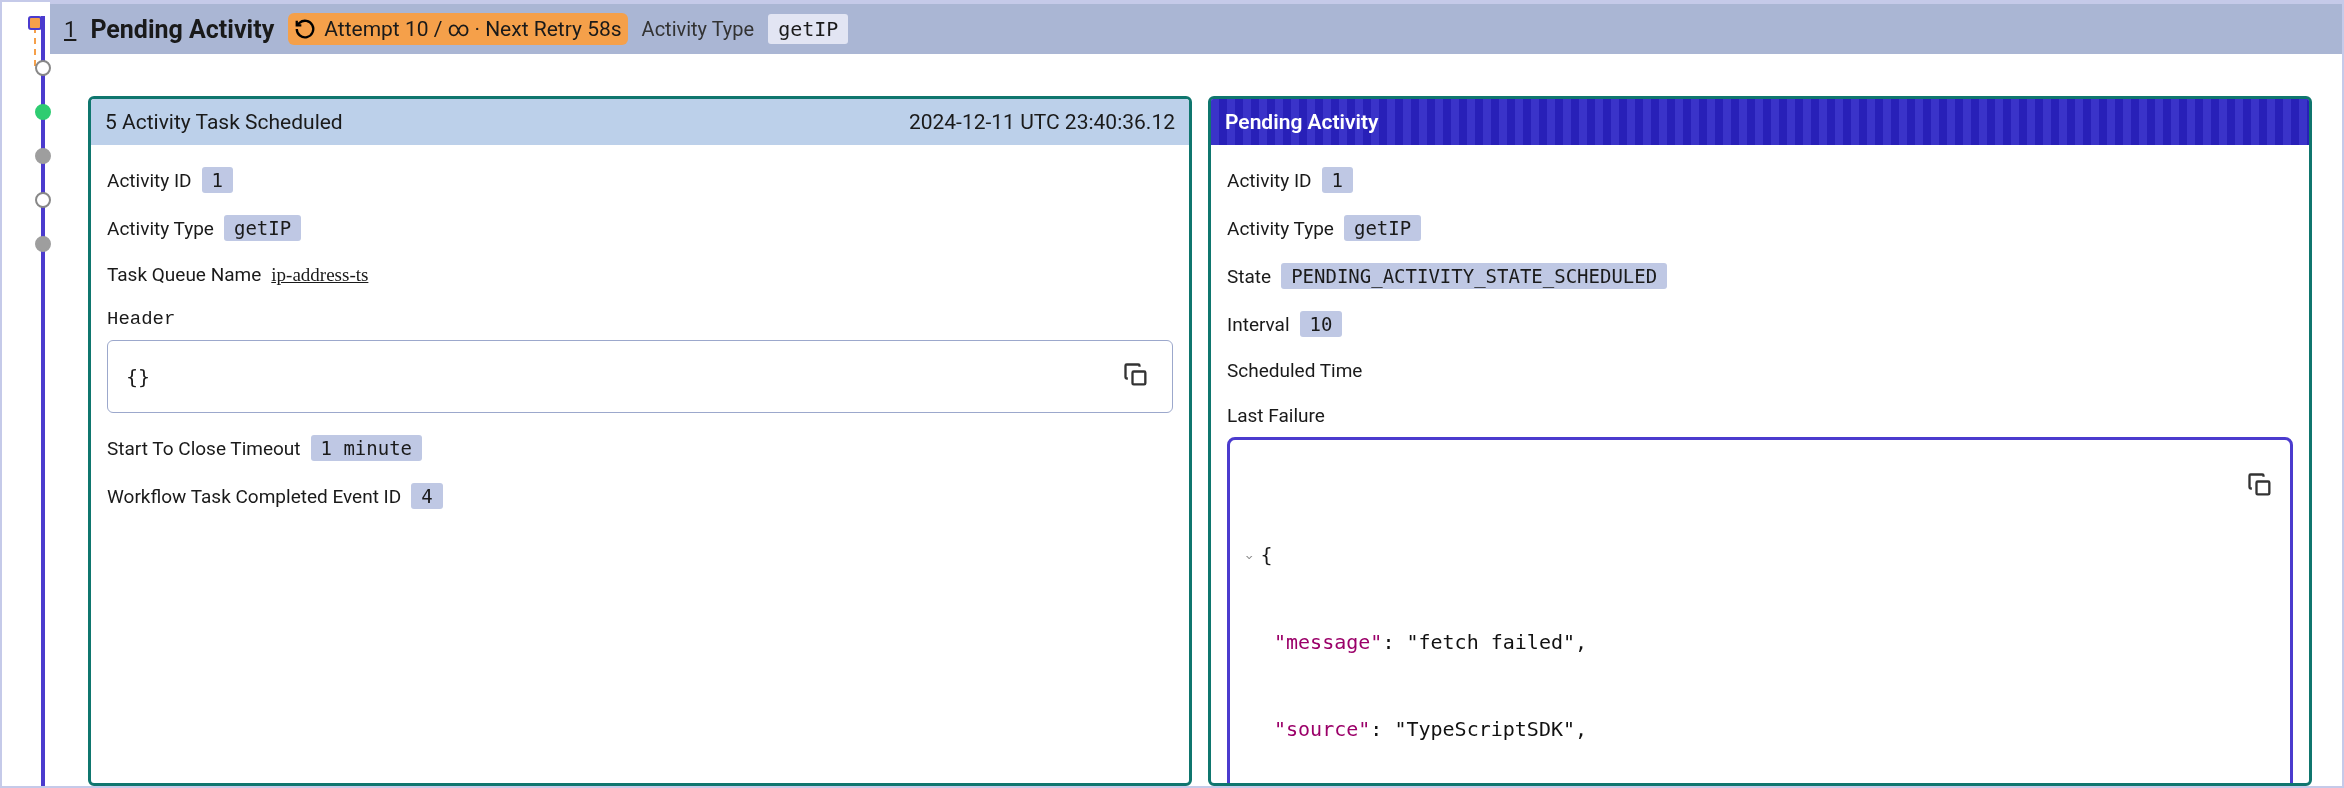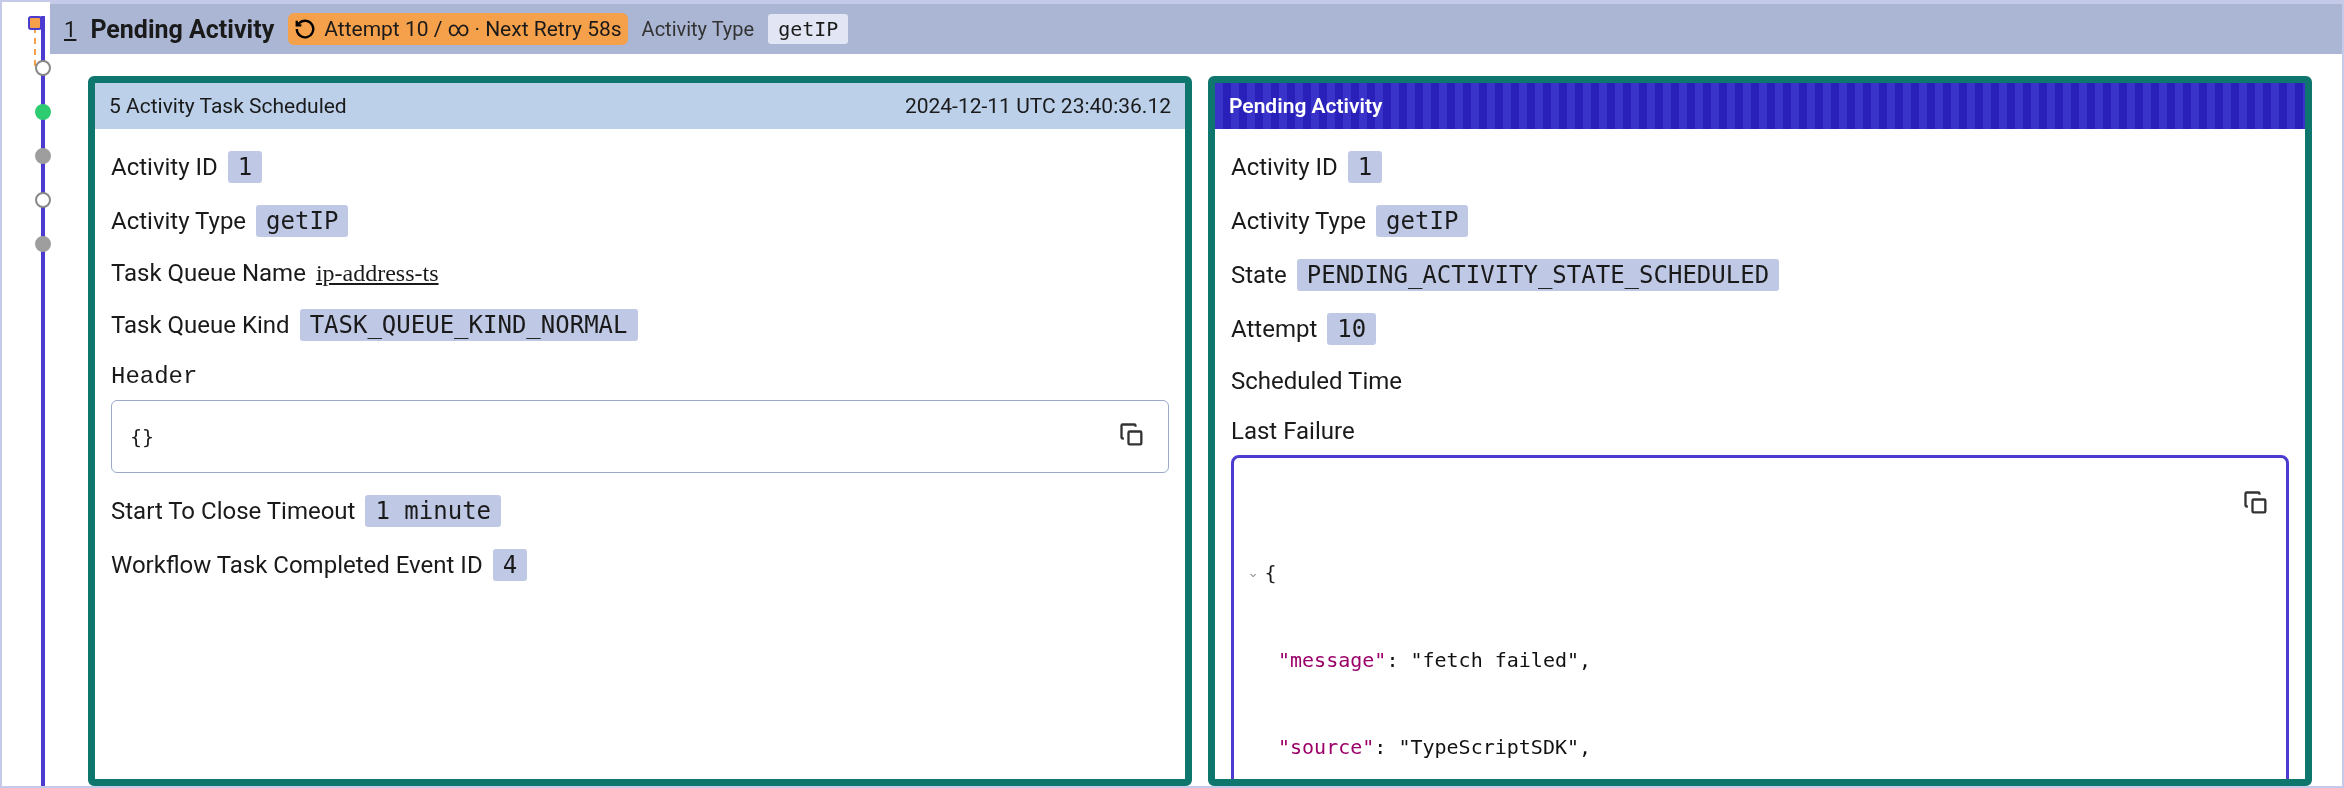--- a/index.html
+++ b/index.html
@@ -114,25 +114,26 @@
     }
     .body {
       flex: 1;
       display: flex;
       padding: 22px 30px 0 38px;
       gap: 16px;
       overflow: hidden;
     }
     .card-left, .card-right {
       flex: 1;
-      border: 7px solid #0f766e;
+      border: 3px solid #0f766e;
       border-radius: 6px;
       overflow: hidden;
       display: flex;
       flex-direction: column;
+      margin-top: 20px;
     }
     .card-header {
       height: 46px;
       display: flex;
       align-items: center;
       padding: 0 14px;
       font-size: 21px;
     }
     .card-header.blue-light {
       background: #bcd0ea;
@@ -148,21 +149,21 @@
     .card-body {
       padding: 14px 16px;
       overflow-y: auto;
       flex: 1;
     }
     .kv-row {
       display: flex;
       align-items: center;
       gap: 10px;
       margin: 8px 0 22px 0;
-      font-size: 24px;
+      font-size: 19px;
       flex-wrap: wrap;
     }
     .kv-label {
       font-weight: 400;
     }
     .kv-badge {
       background: #bfc8e4;
       padding: 2px 10px;
       border-radius: 3px;
       font-family: "SFMono-Regular", Consolas, monospace;
@@ -261,24 +262,20 @@
             <span class="kv-badge">1</span>
           </div>
           <div class="kv-row">
             <span class="kv-label">Activity Type</span>
             <span class="kv-badge">getIP</span>
           </div>
           <div class="kv-row">
             <span class="kv-label">Task Queue Name</span>
             <span class="kv-link">ip-address-ts</span>
           </div>
-          <div class="kv-row">
-            <span class="kv-label">Task Queue Kind</span>
-            <span class="kv-badge">TASK_QUEUE_KIND_NORMAL</span>
-          </div>
           <div class="kv-row" style="margin-bottom:10px;font-family:Liberation Mono, monospace;">
             <span class="kv-label">Header</span>
           </div>
           <div class="header-box">
             <span>{}</span>
             <button class="copy-btn">
               <svg viewBox="0 0 24 24" fill="none" stroke="currentColor" stroke-width="2">
                 <rect x="9" y="9" width="11" height="11" rx="1"></rect>
                 <path d="M5 15H4a1 1 0 0 1-1-1V4a1 1 0 0 1 1-1h10a1 1 0 0 1 1 1v1"></path>
               </svg>
@@ -306,21 +303,21 @@
           </div>
           <div class="kv-row">
             <span class="kv-label">Activity Type</span>
             <span class="kv-badge">getIP</span>
           </div>
           <div class="kv-row">
             <span class="kv-label">State</span>
             <span class="kv-badge">PENDING_ACTIVITY_STATE_SCHEDULED</span>
           </div>
           <div class="kv-row">
-            <span class="kv-label">Attempt</span>
+            <span class="kv-label">Interval</span>
             <span class="kv-badge">10</span>
           </div>
           <div class="kv-row">
             <span class="kv-label">Scheduled Time</span>
           </div>
           <div class="kv-row" style="margin-bottom:10px;">
             <span class="kv-label">Last Failure</span>
           </div>
           <div class="json-box">
             <button class="copy-btn">

